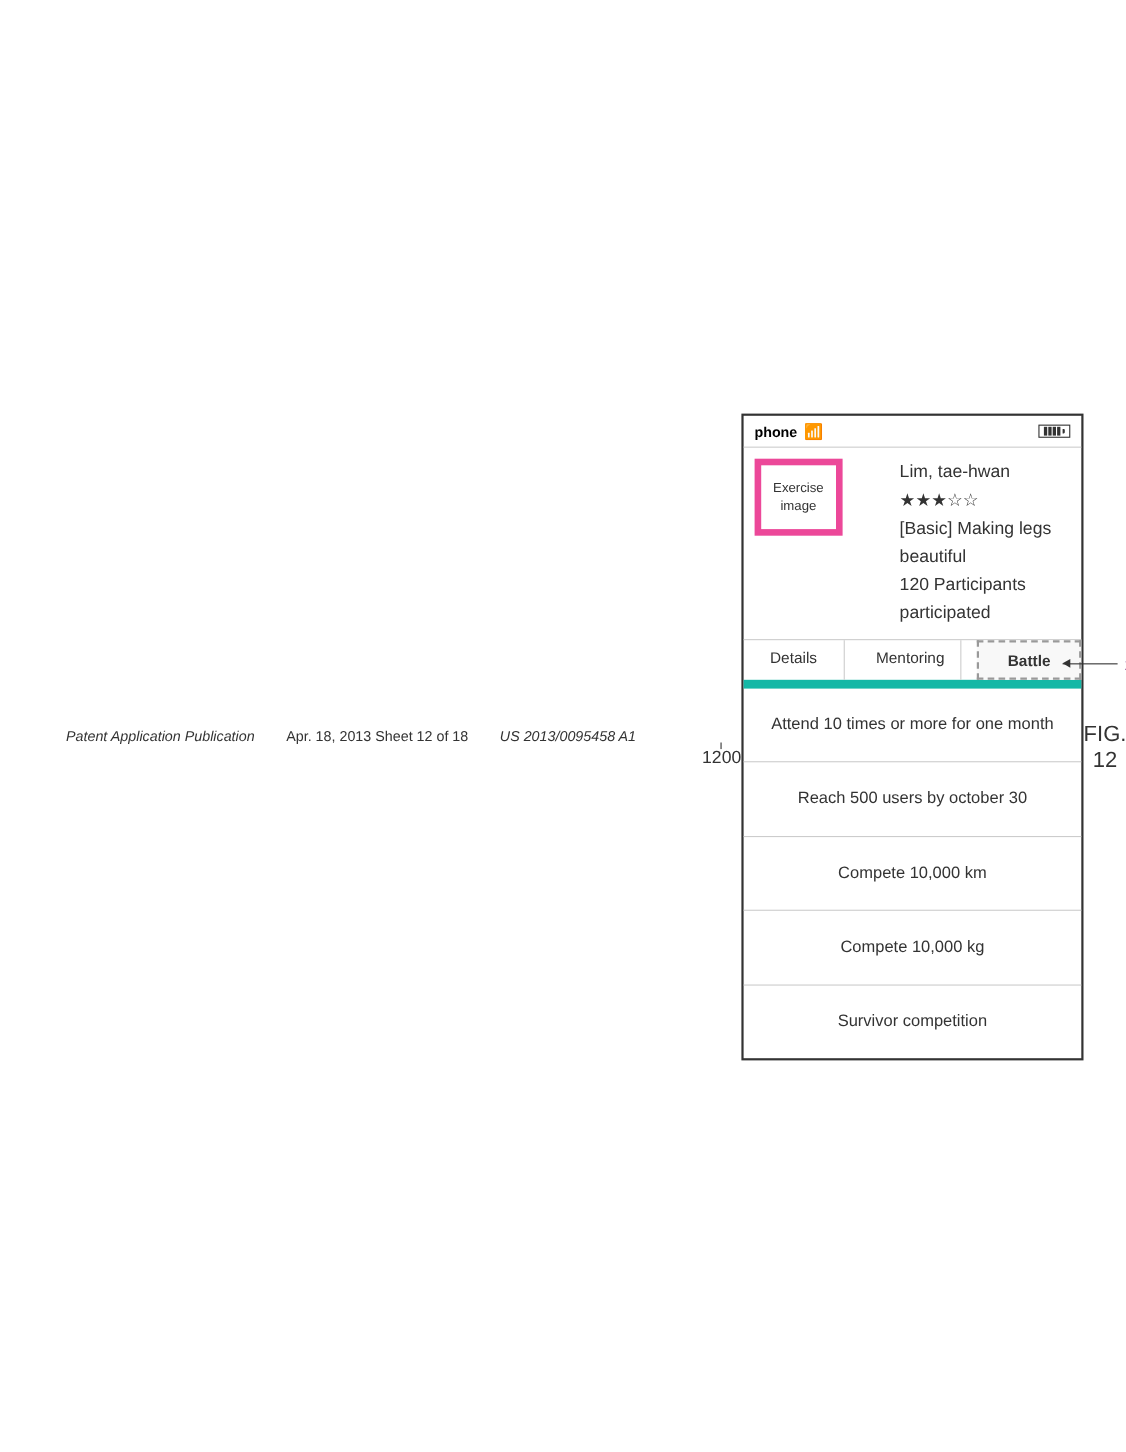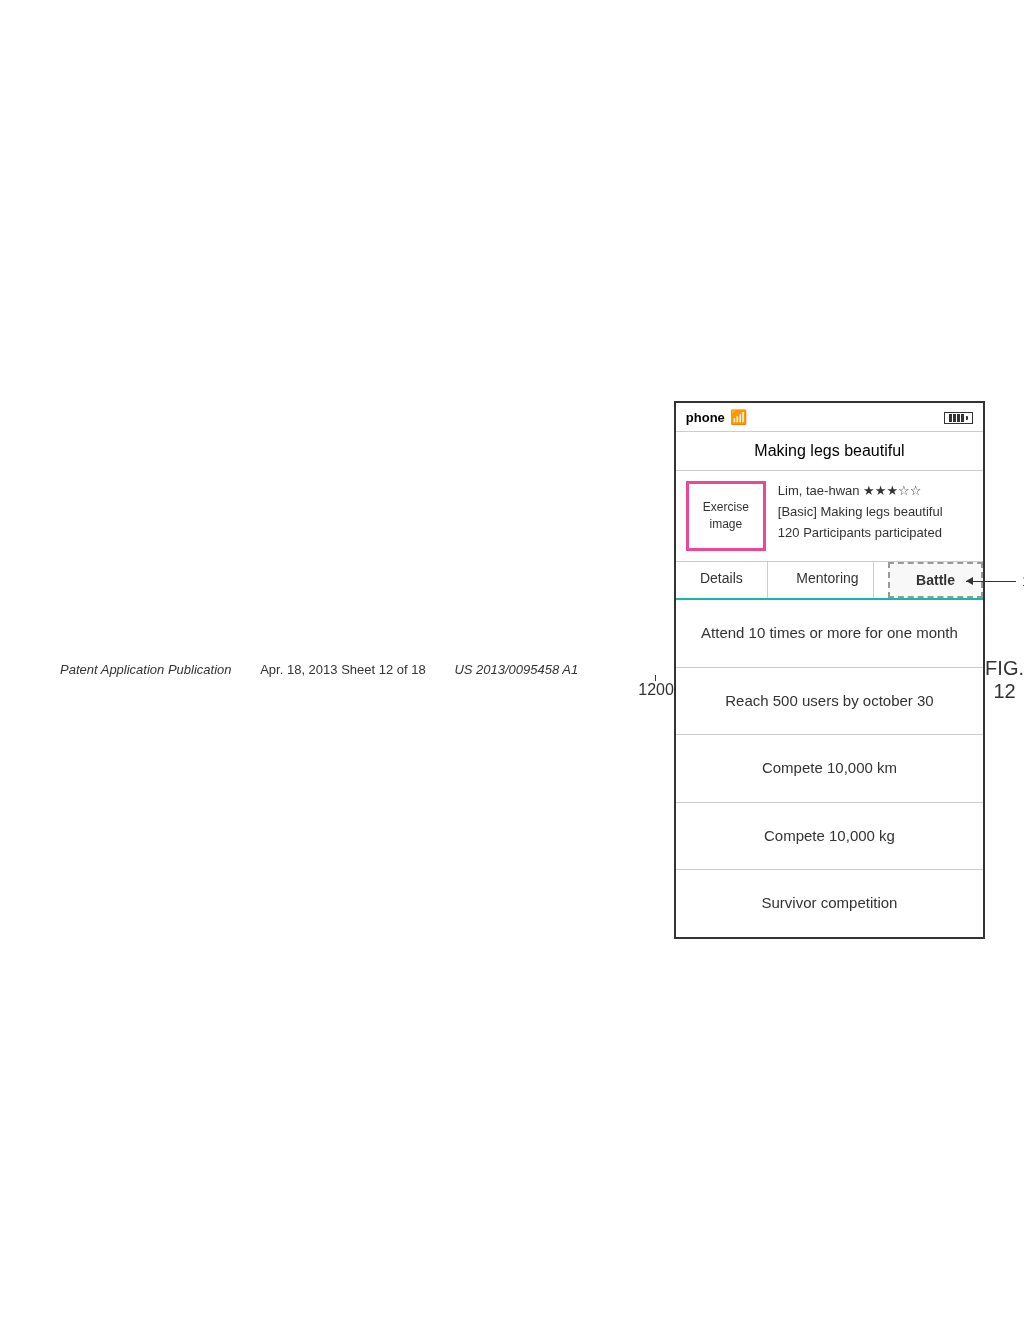--- a/index.html
+++ b/index.html
@@ -111,44 +111,45 @@
     
     .exercise-info {
       display: flex;
       border-bottom: 1px solid #ccc;
       padding: 10px;
       gap: 12px;
       align-items: flex-start;
     }
 
     .exercise-image-box {
-      border: 3px solid #ec4899;
+      border: 6px solid #ec4899;
       width: 80px;
       height: 70px;
       display: flex;
       align-items: center;
       justify-content: center;
       font-size: 12px;
       text-align: center;
       flex-shrink: 0;
       color: #333;
       line-height: 1.4;
     }
 
     .exercise-details {
       flex: 1;
-      font-size: 13px;
+      font-size: 16px;
       line-height: 1.6;
       color: #333;
+      margin-left: 40px;
     }
 
     
     .tabs-section {
       display: flex;
-      border-bottom: 2px solid #14b8a6;
+      border-bottom: 8px solid #14b8a6;
       gap: 14px;
     }
 
     .tab {
       flex: 1;
       text-align: center;
       padding: 8px 4px;
       font-size: 14px;
       border-right: 1px solid #ccc;
       cursor: pointer;
@@ -251,23 +252,20 @@
             <span style="width:3px;height:8px;background:#333;display:inline-block;"></span>
             <span style="width:3px;height:8px;background:#333;display:inline-block;"></span>
             <span style="width:3px;height:8px;background:#333;display:inline-block;"></span>
             <span style="width:3px;height:8px;background:#333;display:inline-block;"></span>
           </span>
           <span style="width:2px;height:4px;background:#333;display:inline-block;margin-left:1px;border-radius:0 1px 1px 0;"></span>
         </span>
       </div>
     </div>
 
-    <div class="app-title-bar">
-      <span>Making legs beautiful</span>
-    </div>
 
     <div class="exercise-info">
       <div class="exercise-image-box">
         <span>Exercise<br>image</span>
       </div>
       <div class="exercise-details">
         <div>Lim, tae-hwan ★★★☆☆</div>
         <div>[Basic] Making legs beautiful</div>
         <div>120 Participants participated</div>
       </div>

